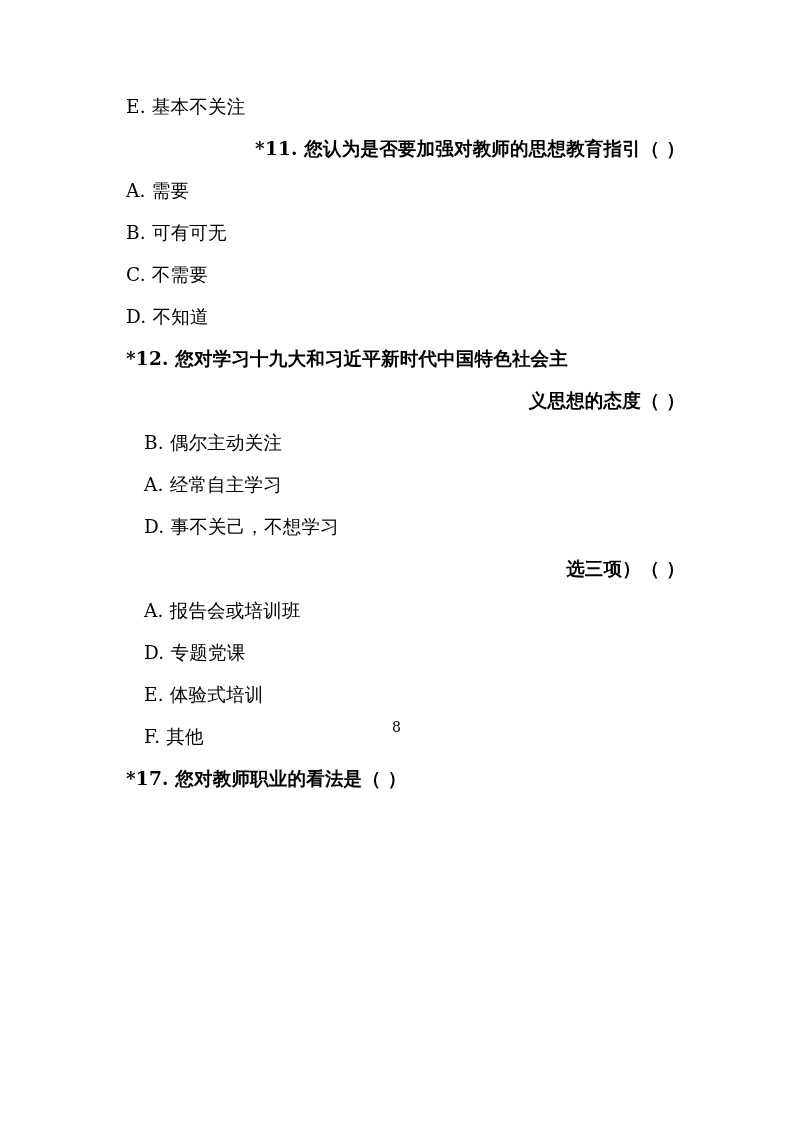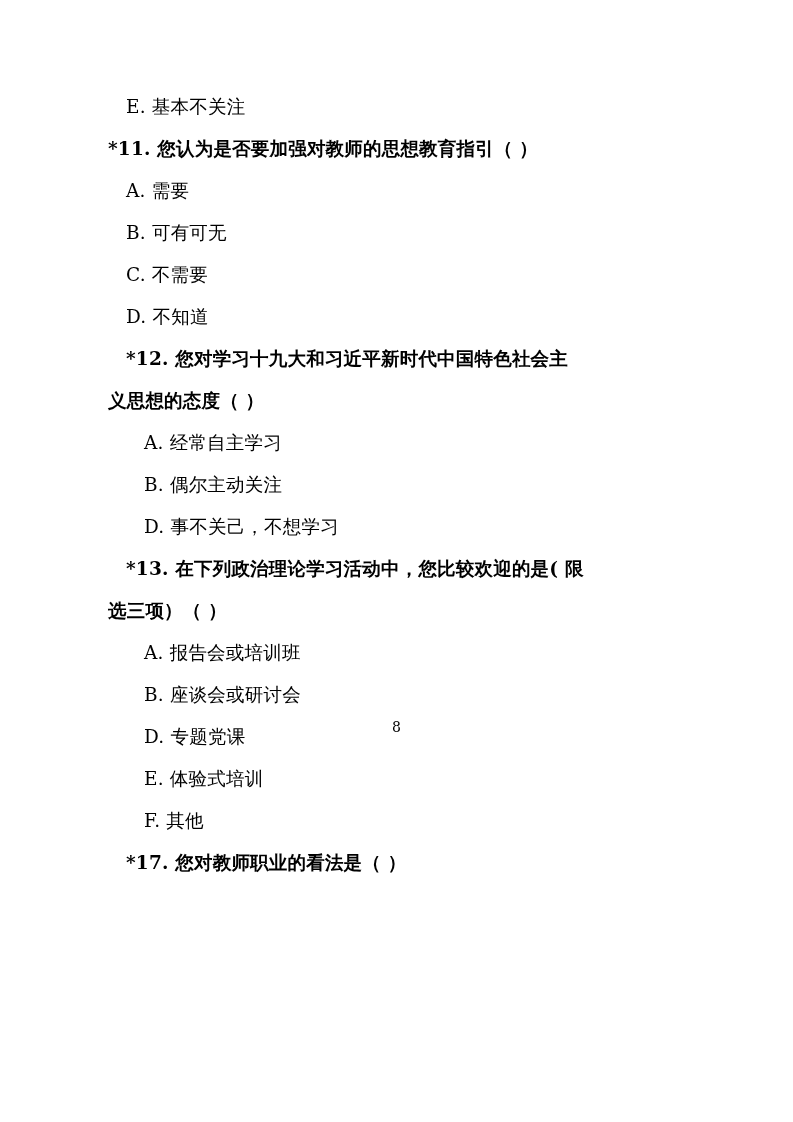--- a/index.html
+++ b/index.html
@@ -36,21 +36,21 @@
   }
   .q-line {
     font-weight: bold;
     font-size: 18.5px;
     line-height: 42px;
     white-space: pre;
     letter-spacing: 0.2px;
   }
   .indent-1 { padding-left: 18px; }
   .indent-2 { padding-left: 36px; }
-  .indent-0 { padding-left: 0px; }
+  .indent-0 { padding-left: 0px; text-align: right; }
   .page-number {
     position: absolute;
     left: 0;
     right: 0;
     bottom: 64px;
     text-align: center;
     font-size: 14px;
     font-family: "DejaVu Serif", "Liberation Serif", serif;
   }
 </style>
@@ -60,26 +60,24 @@
 <div class="page">
   <div class="doc-body" id="doc-body">
       <div class="line indent-1">E. 基本不关注</div>
       <div class="q-line indent-0">*11. 您认为是否要加强对教师的思想教育指引（ ）</div>
       <div class="line indent-1">A. 需要</div>
       <div class="line indent-1">B. 可有可无</div>
       <div class="line indent-1">C. 不需要</div>
       <div class="line indent-1">D. 不知道</div>
       <div class="q-line indent-1">*12. 您对学习十九大和习近平新时代中国特色社会主</div>
       <div class="q-line indent-0">义思想的态度（ ）</div>
+      <div class="line indent-2">B. 偶尔主动关注</div>
       <div class="line indent-2">A. 经常自主学习</div>
-      <div class="line indent-2">B. 偶尔主动关注</div>
       <div class="line indent-2">D. 事不关己，不想学习</div>
-      <div class="q-line indent-1">*13. 在下列政治理论学习活动中，您比较欢迎的是( 限</div>
       <div class="q-line indent-0">选三项）（ ）</div>
       <div class="line indent-2">A. 报告会或培训班</div>
-      <div class="line indent-2">B. 座谈会或研讨会</div>
       <div class="line indent-2">D. 专题党课</div>
       <div class="line indent-2">E. 体验式培训</div>
       <div class="line indent-2">F. 其他</div>
       <div class="q-line indent-1">*17. 您对教师职业的看法是（ ）</div>
     </div>
   <div class="page-number">8</div>
 </div>
 
 </body></html>

